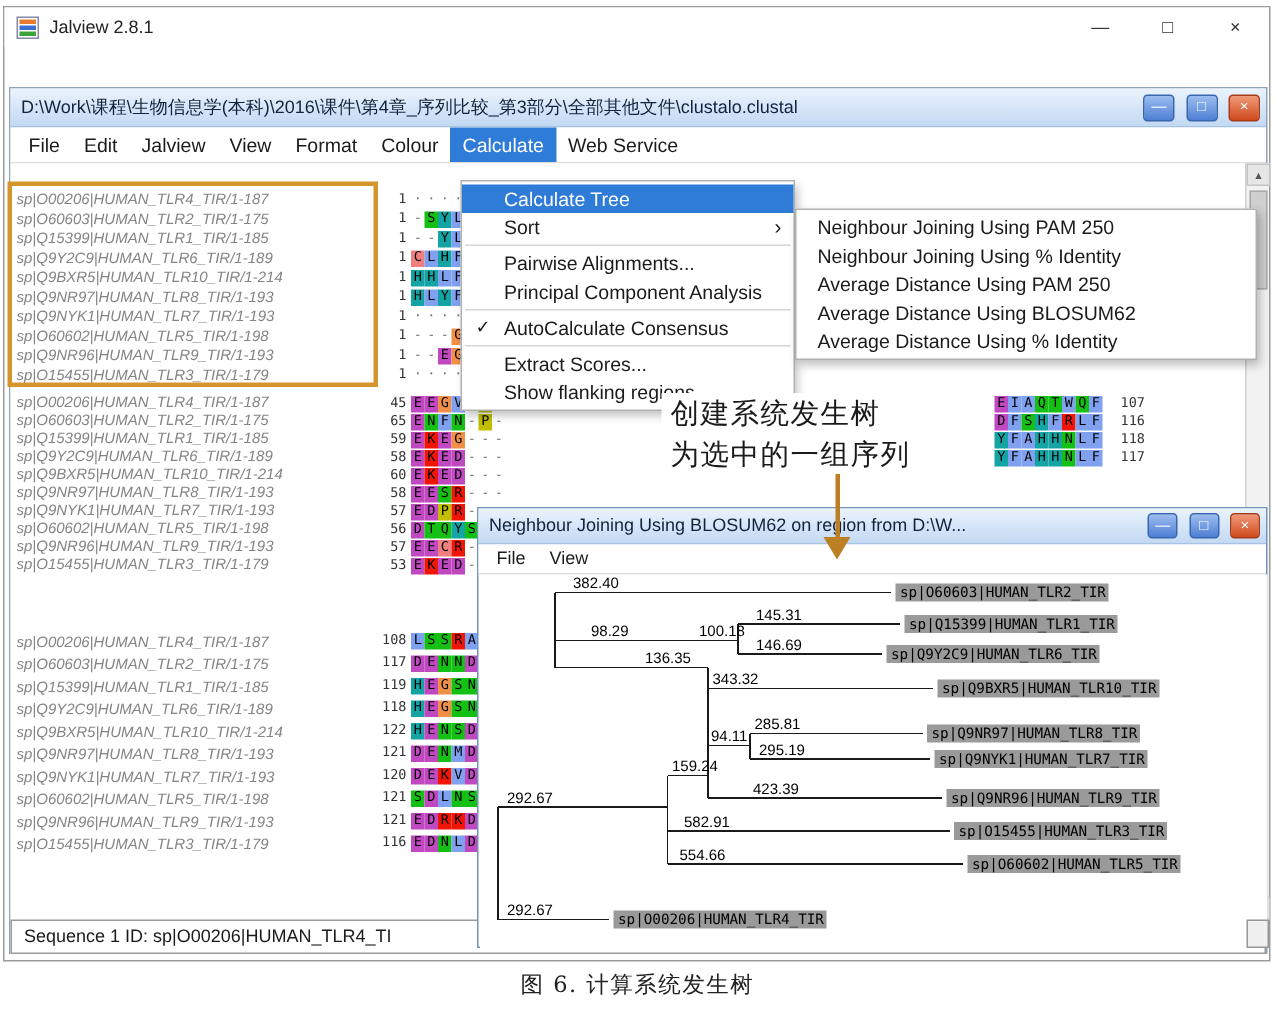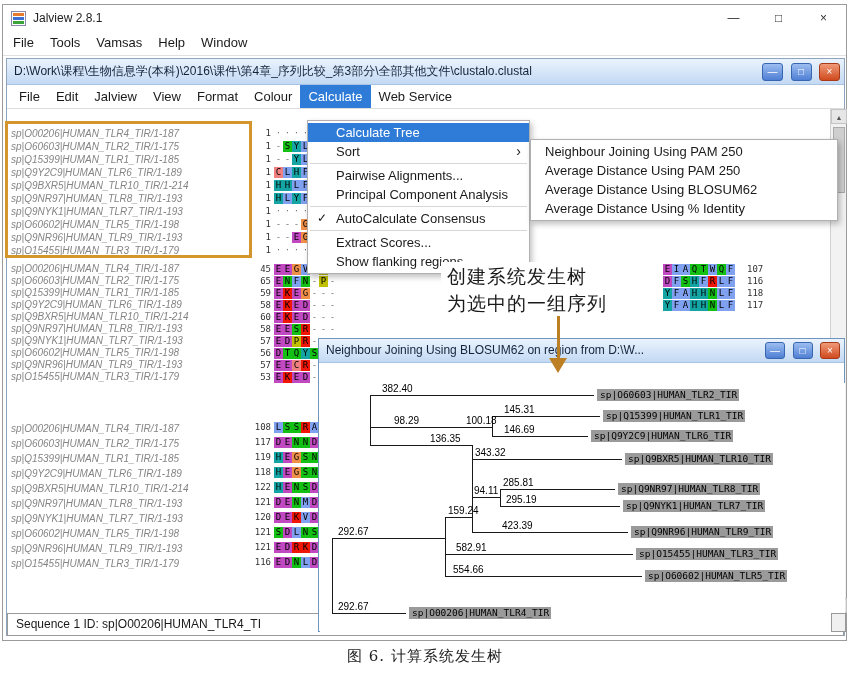--- a/index.html
+++ b/index.html
@@ -99,21 +99,20 @@
       <i style="background:#3aa33a"></i>
     </span>
     <span id="app-title">Jalview 2.8.1</span>
     <span class="oswin-btns">
       <span class="oswin-btn">—</span>
       <span class="oswin-btn">□</span>
       <span class="oswin-btn">×</span>
     </span>
   </div>
 
-  <div id="outer-menubar"><span id="outer-menu"><span class="mitem">File</span><span class="mitem">Tools</span><span class="mitem">Vamsas</span><span class="mitem">Help</span><span class="mitem">Window</span></span></div>
 
   <div id="align-window">
     <div id="aw-titlebar" class="titlebar-blue">
       <span id="aw-title">D:\Work\课程\生物信息学(本科)\2016\课件\第4章_序列比较_第3部分\全部其他文件\clustalo.clustal</span>
       <span class="win-btns">
         <span class="win-btn btn-blue">—</span>
         <span class="win-btn btn-blue">□</span>
         <span class="win-btn btn-red">×</span>
       </span>
     </div>
@@ -491,20 +490,21 @@
 
   <div id="tree-window">
     <div id="tw-titlebar" class="titlebar-blue">
       <span id="tw-title">Neighbour Joining Using BLOSUM62 on region from D:\W...</span>
       <span class="win-btns">
         <span class="win-btn btn-blue">—</span>
         <span class="win-btn btn-blue">□</span>
         <span class="win-btn btn-red">×</span>
       </span>
     </div>
+    <div id="tw-menubar"><span id="tree-menu"><span class="mitem">File</span><span class="mitem">View</span></span></div>
     <div id="tw-canvas">
       <svg width="525" height="249" viewBox="0 0 525 249">
         <g stroke="#1a1a1a" stroke-width="1" shape-rendering="crispEdges">
           <line x1="50" y1="12" x2="274" y2="12"></line>
           <line x1="50" y1="12" x2="50" y2="62"></line>
           <line x1="50" y1="44" x2="172" y2="44"></line>
           <line x1="172" y1="33" x2="172" y2="53"></line>
           <line x1="172" y1="33" x2="280" y2="33"></line>
           <line x1="172" y1="53" x2="268" y2="53"></line>
           <line x1="50" y1="62" x2="152" y2="62"></line>
@@ -591,20 +591,21 @@
       <div class="ditem"><span>Pairwise Alignments...</span></div>
       <div class="ditem"><span>Principal Component Analysis</span></div>
       <div class="sep"></div>
       <div class="ditem"><span class="chk">✓</span><span>AutoCalculate Consensus</span></div>
       <div class="sep"></div>
       <div class="ditem"><span>Extract Scores...</span></div>
       <div class="ditem"><span>Show flanking regions</span></div>
     </div>
   <div id="submenu" class="menu-popup">
       <div class="ditem sub">Neighbour Joining Using PAM 250</div>
+      <div class="ditem sub">Neighbour Joining Using % Identity</div>
       <div class="ditem sub">Average Distance Using PAM 250</div>
       <div class="ditem sub">Average Distance Using BLOSUM62</div>
       <div class="ditem sub">Average Distance Using % Identity</div>
     </div>
 
   <div id="cjk-note">
     <div>创建系统发生树</div>
     <div>为选中的一组序列</div>
   </div>
   <div id="arrow-line"></div>

